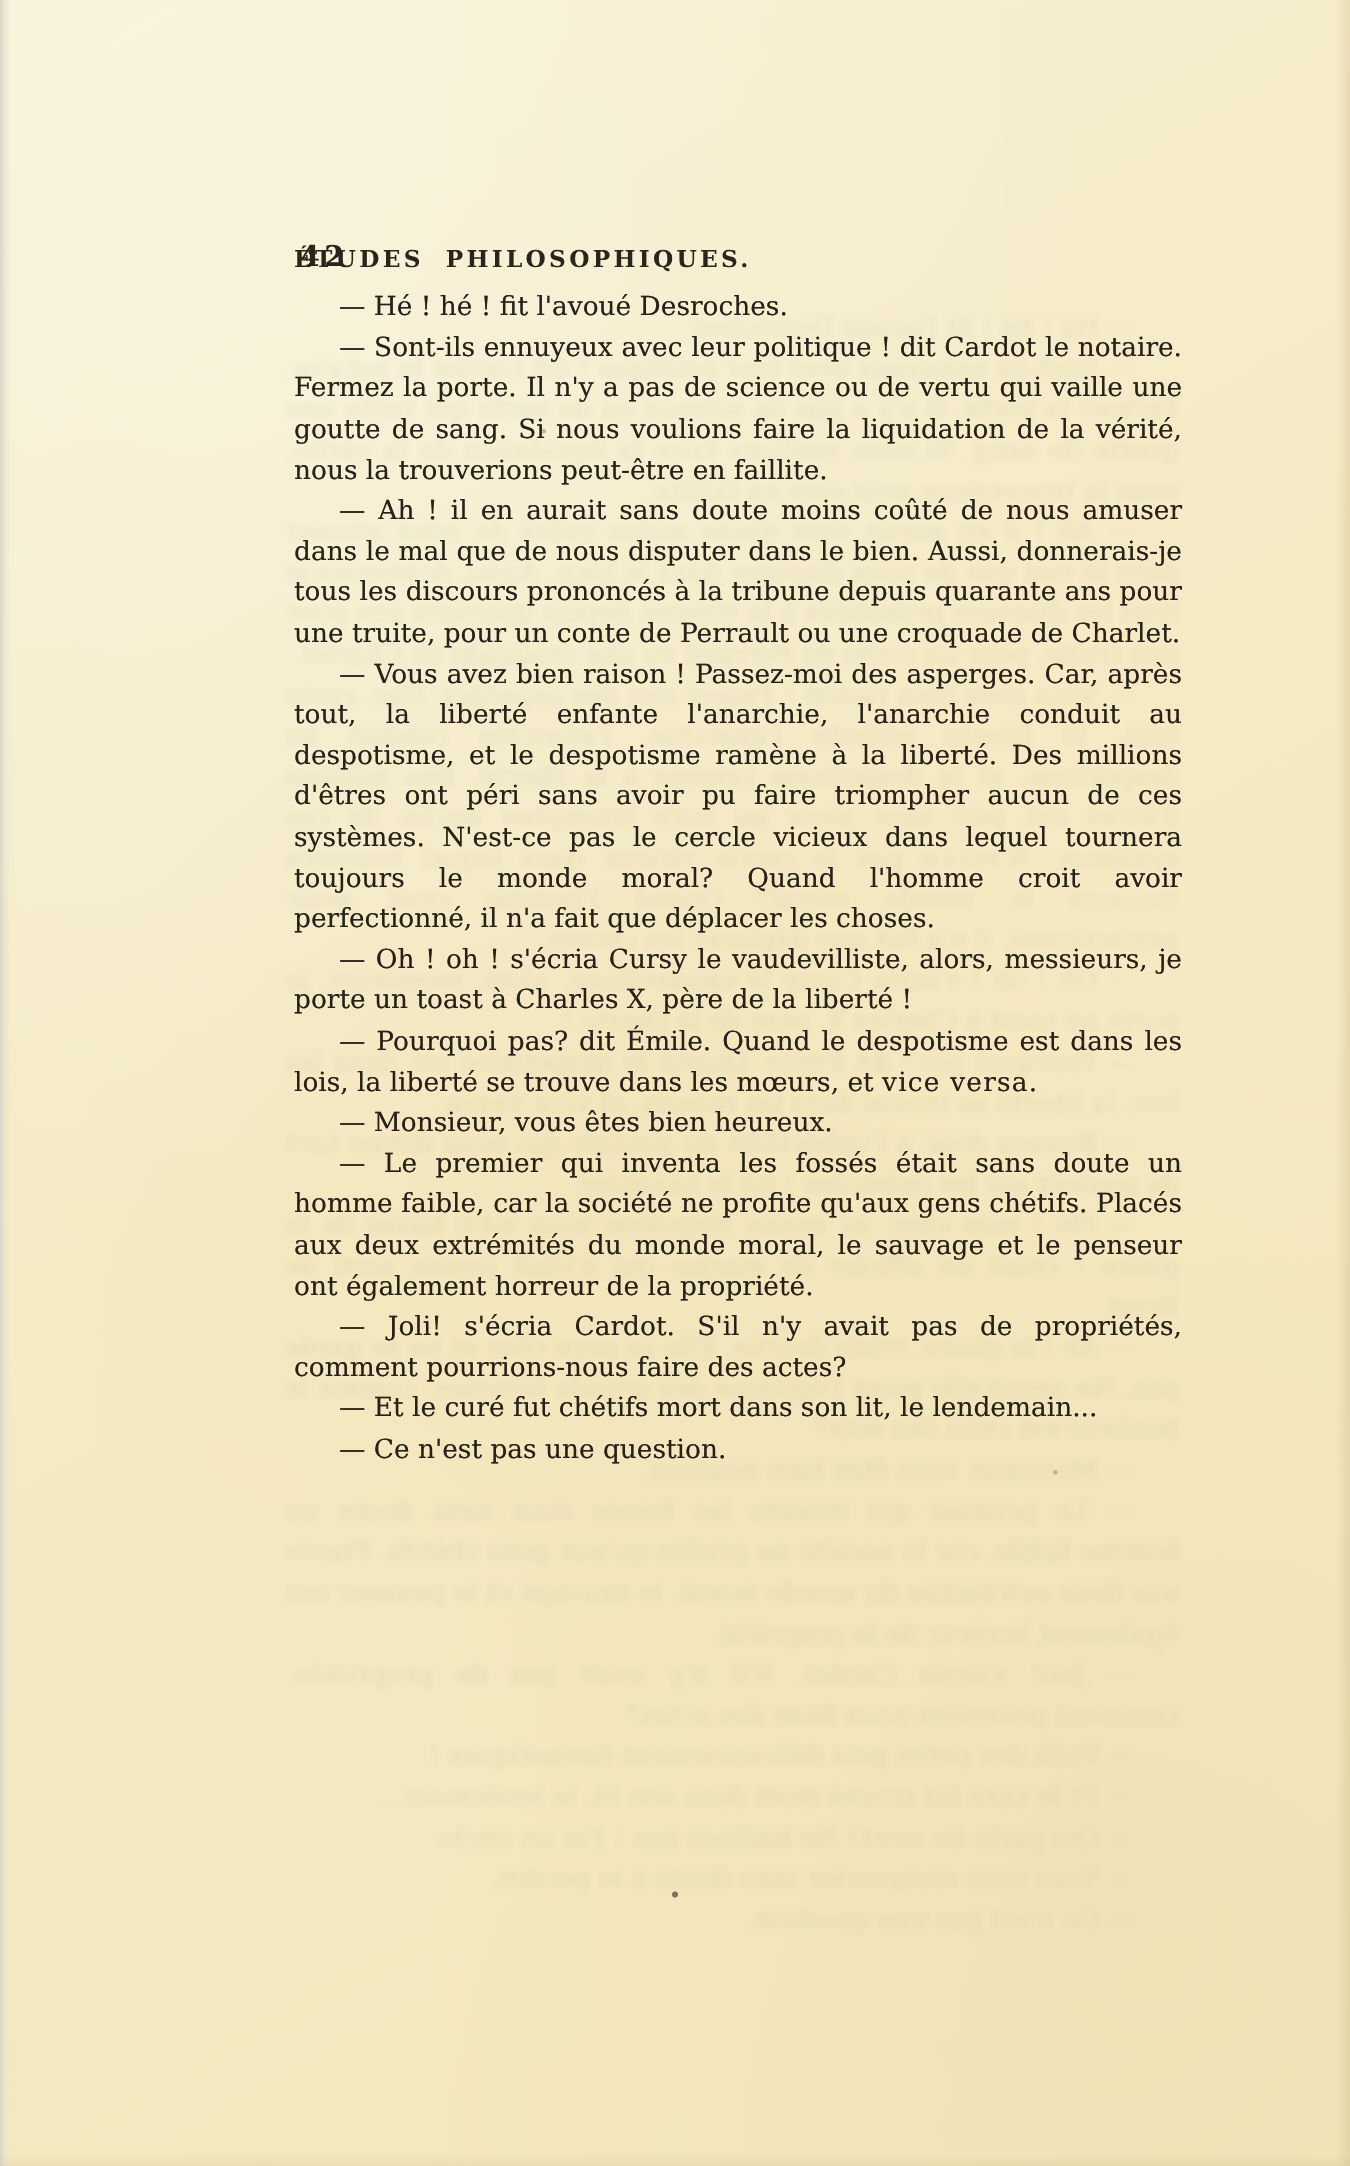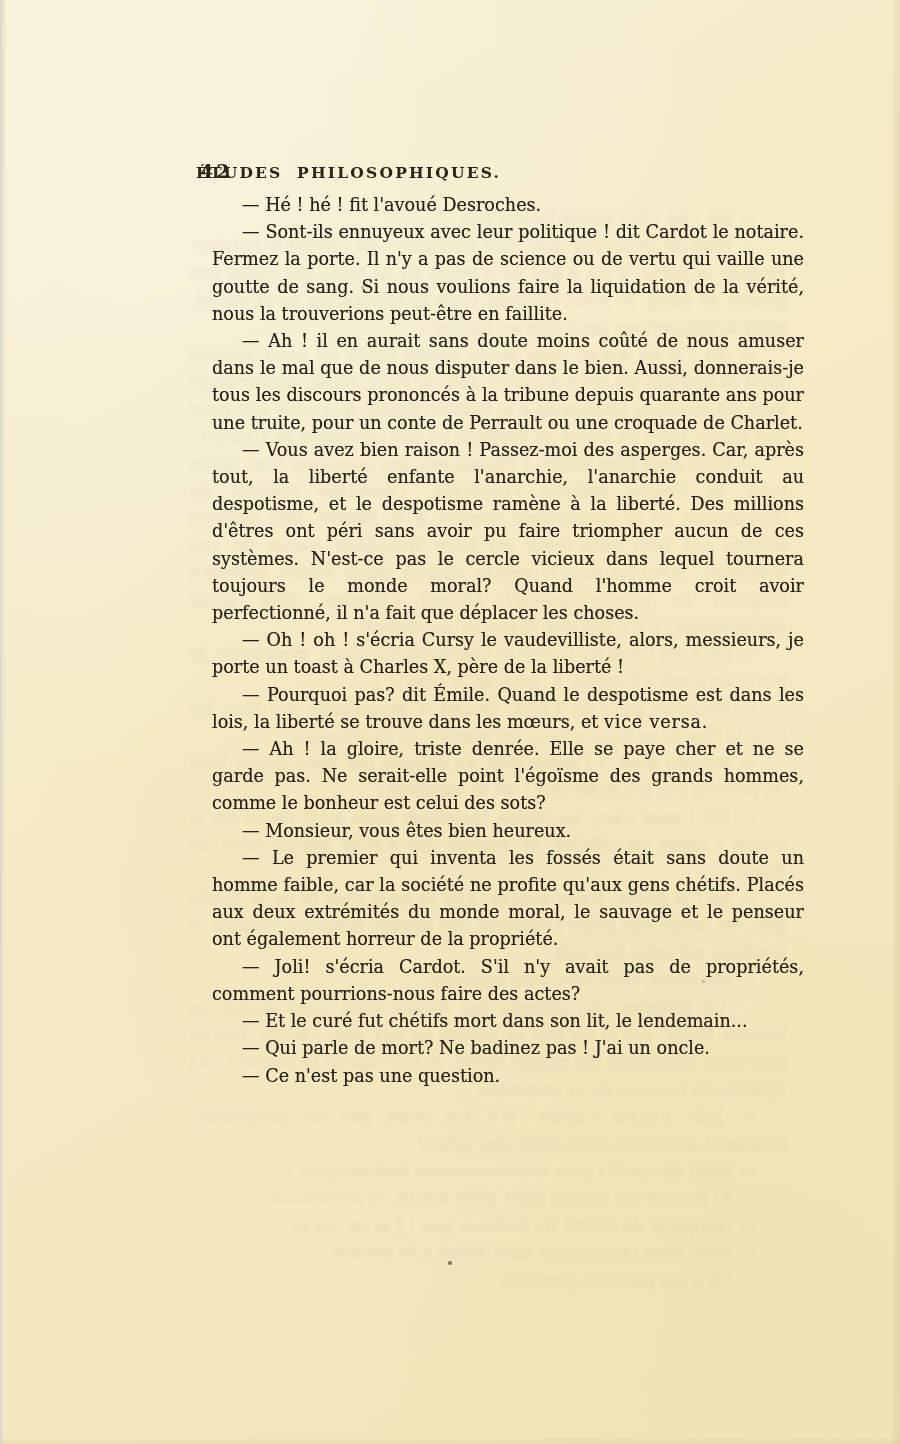--- a/index.html
+++ b/index.html
@@ -74,21 +74,20 @@
   .body-text {
     position: absolute;
     top: 192px;
     left: 196px;
     width: 592px;
     font-size: 17.6px;
     line-height: 27.2px;
     text-align: justify;
     color: #272119;
     text-shadow: 0 0 0.4px rgba(44,34,22,0.55);
-    margin-left: 16px;
   }
   .it {
     letter-spacing: 0.8px;
   }
   .ghost {
     position: absolute;
     top: 206px;
     left: 190px;
     width: 596px;
     font-size: 17.6px;
@@ -143,25 +142,23 @@
     <span class="title">ÉTUDES PHILOSOPHIQUES.</span>
   </header>
 
   <main class="body-text text-flow">
       <p><span>— Hé ! hé ! fit l'avoué Desroches.</span></p>
       <p><span>— Sont-ils ennuyeux avec leur politique ! dit Cardot le notaire. Fermez la porte. Il n'y a pas de science ou de vertu qui vaille une goutte de sang. Si nous voulions faire la liquidation de la vérité, nous la trouverions peut-être en faillite.</span></p>
       <p><span>— Ah ! il en aurait sans doute moins coûté de nous amuser dans le mal que de nous disputer dans le bien. Aussi, donnerais-je tous les discours prononcés à la tribune depuis quarante ans pour une truite, pour un conte de Perrault ou une croquade de Charlet.</span></p>
       <p><span>— Vous avez bien raison ! Passez-moi des asperges. Car, après tout, la liberté enfante l'anarchie, l'anarchie conduit au despotisme, et le despotisme ramène à la liberté. Des millions d'êtres ont péri sans avoir pu faire triompher aucun de ces systèmes. N'est-ce pas le cercle vicieux dans lequel tournera toujours le monde moral? Quand l'homme croit avoir perfectionné, il n'a fait que déplacer les choses.</span></p>
       <p><span>— Oh ! oh ! s'écria Cursy le vaudevilliste, alors, messieurs, je porte un toast à Charles X, père de la liberté !</span></p>
       <p><span>— Pourquoi pas? dit Émile. Quand le despotisme est dans les lois, la liberté se trouve dans les mœurs, et </span><span class="it">vice versa</span><span>.</span></p>
-      <p><span>— Ah ! la gloire, triste denrée. Elle se paye cher et ne se garde pas. Ne serait-elle point l'égoïsme des grands hommes, comme le bonheur est celui des sots?</span></p>
       <p><span>— Monsieur, vous êtes bien heureux.</span></p>
       <p><span>— Le premier qui inventa les fossés était sans doute un homme faible, car la société ne profite qu'aux gens chétifs. Placés aux deux extrémités du monde moral, le sauvage et le penseur ont également horreur de la propriété.</span></p>
       <p><span>— Joli! s'écria Cardot. S'il n'y avait pas de propriétés, comment pourrions-nous faire des actes?</span></p>
       <p><span>— Et le curé fut chétifs mort dans son lit, le lendemain...</span></p>
-      <p><span>— Qui parle de mort? Ne badinez pas ! J'ai un oncle.</span></p>
       <p><span>— Ce n'est pas une question.</span></p>
     </main>
 
   <span class="speck s1"></span>
   <span class="speck s2"></span>
   <span class="speck s3"></span>
 </div>
 
 </body></html>

